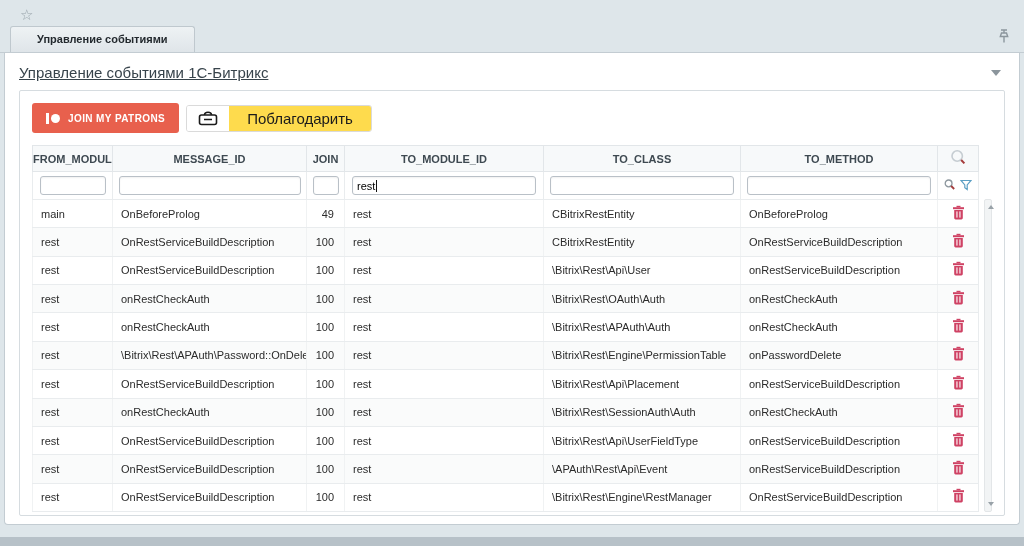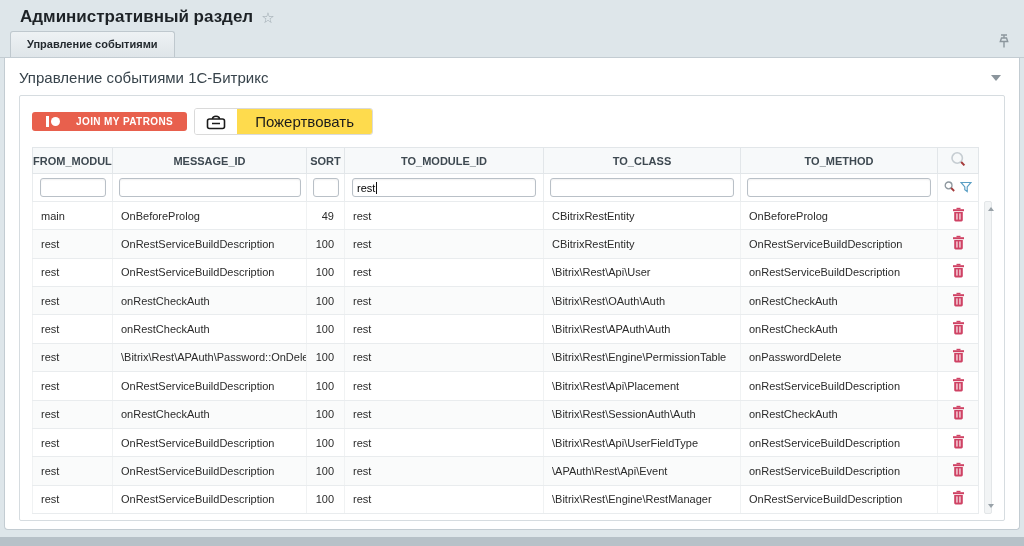--- a/index.html
+++ b/index.html
@@ -12,49 +12,49 @@
   .bottom-strip{ position:absolute; left:0; bottom:0; width:100%; height:9px; background:#b7c1c8; }
 
   
   .page-header{ padding:7px 20px 4px 20px; display:flex; align-items:center; gap:8px; }
   .page-title{ font-size:17px; font-weight:bold; color:#1d2226; }
   .star{ font-size:15px; color:#9aa6ad; cursor:pointer; line-height:1; }
 
   
   .tabbar{ position:relative; padding:0 0 0 10px; border-bottom:1px solid #c3ccd2; display:flex; align-items:flex-end; height:27px; }
   .tab{
-    height:26px; line-height:24px; padding:0 16px; font-size:11px; cursor:pointer;
+    height:26px; line-height:24px; padding:0 26px; font-size:11px; cursor:pointer;
     border:1px solid #c9d1d7; border-bottom:none; border-radius:3px 3px 0 0; margin-right:3px;
   }
   .tab.active{
     background:linear-gradient(#eef2f4,#dfe5e9); color:#23292e; font-weight:bold; border-color:#bfc8ce;
   }
   .tab.inactive{ background:#fbfcfd; color:#68727a; }
   .pin{ position:absolute; right:14px; top:3px; cursor:pointer; }
 
   
   .panel{
     background:#fff; margin:0 4px; border:1px solid #c3ccd2; border-top:none;
     border-radius:0 0 4px 4px; height:472px; position:relative;
   }
   .panel-header{ padding:11px 18px 9px 14px; display:flex; align-items:center; }
-  .panel-title{ font-size:15px; color:#37434b; }
+  .panel-title{ font-size:15px; color:#37434b;text-decoration:underline; }
   .chevron-down{ margin-left:auto; cursor:pointer; width:0; height:0;
     border-left:5px solid transparent; border-right:5px solid transparent; border-top:6px solid #8b959c; }
 
   .inner-box{
     margin:0 14px; border:1px solid #d6dce0; border-radius:2px; background:#fff;
     padding:12px 12px 10px 12px; height:426px;
   }
 
   
   .toolbar{ display:flex; align-items:center; gap:7px; margin-bottom:12px; }
   .patreon-btn{
-    display:flex; align-items:center; gap:16px; background:#e8604d; border:none; cursor:pointer;
-    height:19px; padding:0 14px; border-radius:3px;
+    display:flex; align-items:center; gap:8px; background:#e8604d; border:none; cursor:pointer;
+    height:30px; padding:0 14px; border-radius:3px;
   }
   .patreon-icon{ display:flex; align-items:center; gap:2px; }
   .patreon-bar{ width:3px; height:11px; background:#fff; }
   .patreon-circle{ width:9px; height:9px; border-radius:50%; background:#fff; }
   .patreon-label{ color:#fff; font-size:10px; font-weight:bold; letter-spacing:.4px; }
   .donate-btn{ display:flex; align-items:stretch; height:27px; cursor:pointer; border:1px solid #dadada; border-radius:3px; overflow:hidden; background:#fff; }
   .donate-icon-wrap{ display:flex; align-items:center; justify-content:center; width:42px; background:#fff; }
   .donate-label{ display:flex; align-items:center; background:#fedb4d; color:#1b1b1b; font-size:15px; padding:0 18px; }
 
   
@@ -91,21 +91,20 @@
     border:1px solid #e3e6e8; border-radius:2px; position:relative; cursor:pointer;
   }
   .vs-arrow{ position:absolute; left:3px; width:0; height:0; border-left:3px solid transparent; border-right:3px solid transparent; }
   .vs-up{ top:5px; border-bottom:4px solid #99a2a8; }
   .vs-down{ bottom:5px; border-top:4px solid #99a2a8; }
 </style>
 </head>
 <body>
 
 <div class="page-header">
-  <span class="page-title">Административный раздел</span>
   <span class="star">☆</span>
 </div>
 
 <div class="tabbar">
   <div class="tab active">Управление событиями</div>
   <span class="pin">
     <svg width="12" height="15" viewBox="0 0 12 15">
       <path d="M3 1 h6 M6 1 v3 M3.5 4 h5 l1.2 3.5 h-7.4 z M6 7.5 v6" stroke="#8c969d" stroke-width="1.4" fill="none"></path>
     </svg>
   </span>
@@ -127,40 +126,40 @@
         <span class="patreon-label">JOIN MY PATRONS</span>
       </button>
       <div class="donate-btn">
         <span class="donate-icon-wrap">
           <svg width="20" height="16" viewBox="0 0 20 16">
             <rect x="1.5" y="5" width="17" height="9.5" rx="2" fill="none" stroke="#1b1b1b" stroke-width="1.6"></rect>
             <path d="M6.5 5 C6.5 1.4, 13.5 1.4, 13.5 5" fill="none" stroke="#1b1b1b" stroke-width="1.6"></path>
             <path d="M6 9.5 h8" stroke="#1b1b1b" stroke-width="1.6"></path>
           </svg>
         </span>
-        <span class="donate-label">Пожертвовать</span>
+        <span class="donate-label">Поблагодарить</span>
       </div>
     </div>
 
     <div class="table-zone">
       <table>
         <colgroup>
           <col class="c1">
             <col class="c2">
             <col class="c3">
             <col class="c4">
             <col class="c5">
             <col class="c6">
             <col class="c7">
         </colgroup>
         <thead>
           <tr class="head">
             <th>FROM_MODULE_ID</th>
             <th>MESSAGE_ID</th>
-            <th>SORT</th>
+            <th>JOIN</th>
             <th>TO_MODULE_ID</th>
             <th>TO_CLASS</th>
             <th>TO_METHOD</th>
             <th>
               <span>
                 <svg width="17" height="17" viewBox="0 0 17 17">
                   <circle cx="7.2" cy="7" r="5.2" fill="none" stroke="#c6cdd2" stroke-width="1.6"></circle>
                   <path d="M11.2 11 l3.2 3.4" stroke="#a53b3b" stroke-width="2"></path>
                 </svg>
               </span>

